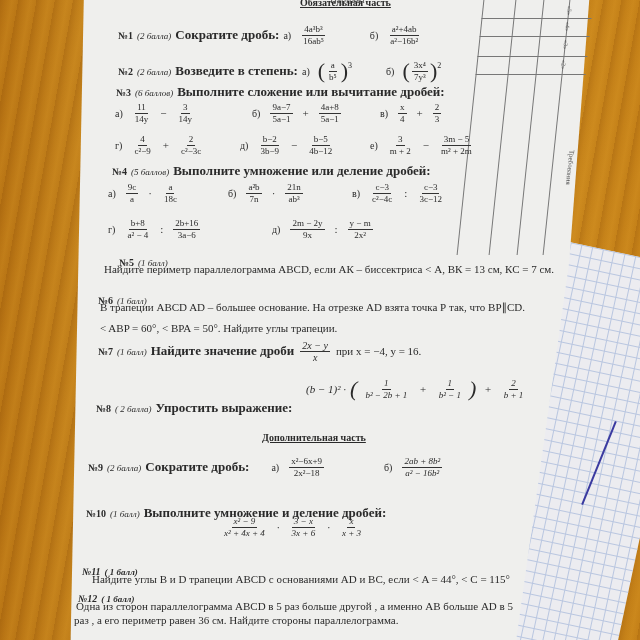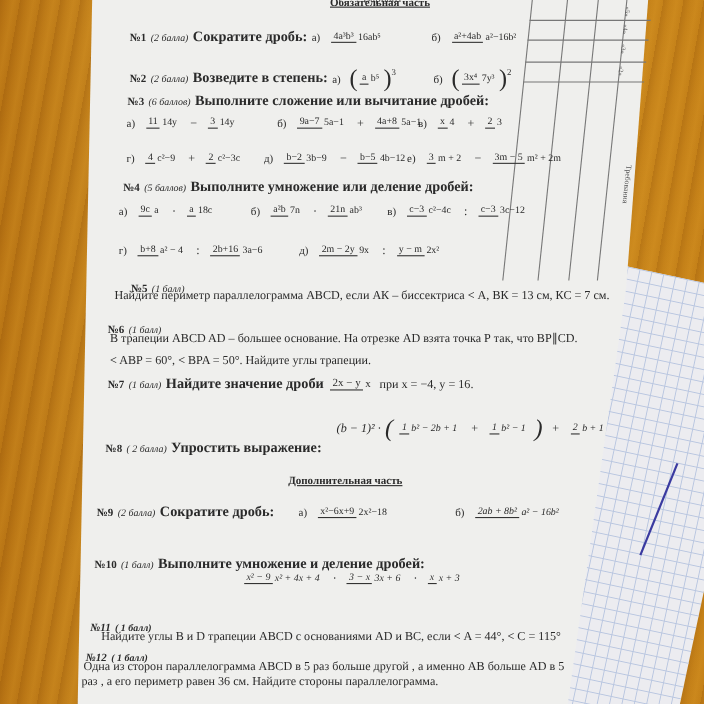--- a/index.html
+++ b/index.html
@@ -12,21 +12,21 @@
     background-size:11px 11px;transform:rotate(12deg);transform-origin:0 0;}
   .pen-line{position:absolute;left:598px;top:418px;width:2px;height:90px;background:#3a3aa0;transform:rotate(22deg);}
   .sheet{position:absolute;left:70px;top:-10px;width:520px;height:680px;background:#efefed;
     clip-path:polygon(14px 0,100% 0,96% 40%,85% 100%,0 100%);box-shadow:0 0 6px rgba(0,0,0,0.25);}
   .abs{position:absolute;white-space:nowrap;}
   .h{font-weight:bold;font-size:13px;}
   .pts{font-style:italic;font-size:9px;}
   .num{font-size:10px;font-weight:bold;}
   .t{font-size:11px;}
   .sec{font-weight:bold;font-size:10px;text-decoration:underline;}
-  .frac{display:inline-flex;flex-direction:row;align-items:center;vertical-align:middle;font-size:9px;line-height:11px;margin:0 2px;}
+  .frac{display:inline-flex;flex-direction:column;align-items:center;vertical-align:middle;font-size:9px;line-height:11px;margin:0 2px;}
   .frac .n{border-bottom:1px solid #333;padding:0 2px;}
   .frac .d{padding:0 2px;}
   .lbl{font-size:10px;margin-right:4px;}
   .op{font-size:11px;margin:0 4px;}
   .big{font-size:22px;font-weight:200;vertical-align:middle;}
   sup{font-size:8px;}
   .table{position:absolute;left:470px;top:0;width:110px;height:255px;transform:skewX(-6deg);}
   .table .col{position:absolute;top:0;height:100%;border-left:1px solid #777;}
   .table .hl{position:absolute;left:0;width:100%;border-top:1px solid #777;}
   .vt{position:absolute;font-size:6px;color:#555;transform:rotate(90deg);transform-origin:0 0;white-space:nowrap;}
@@ -248,21 +248,21 @@
   <span class="num">№6</span>
   <span class="pts">(1 балл)</span>
 </div>
 <div class="abs t" style="left:100px;top:301px">В трапеции ABCD  AD – большее основание. На отрезке AD взята точка Р так, что BP∥CD.</div>
 <div class="abs t" style="left:100px;top:322px">&lt; ABP = 60°, &lt; BPA = 50°. Найдите углы трапеции.</div>
 
 <div class="abs" style="left:98px;top:340px">
   <span class="num">№7</span>
   <span class="pts">(1 балл)</span>
   <span class="h">Найдите значение дроби</span>
-  <span class="frac" style="font-size:10px">
+  <span class="frac" style="font-style:italic;font-size:10px">
       <span class="n">2x − y</span>
       <span class="d">x</span>
     </span>
   <span class="t">при x = −4, y = 16.</span>
 </div>
 
 <div class="abs" style="left:96px;top:398px">
   <span class="num">№8</span>
   <span class="pts">( 2 балла)</span>
   <span class="h">Упростить выражение:</span>

